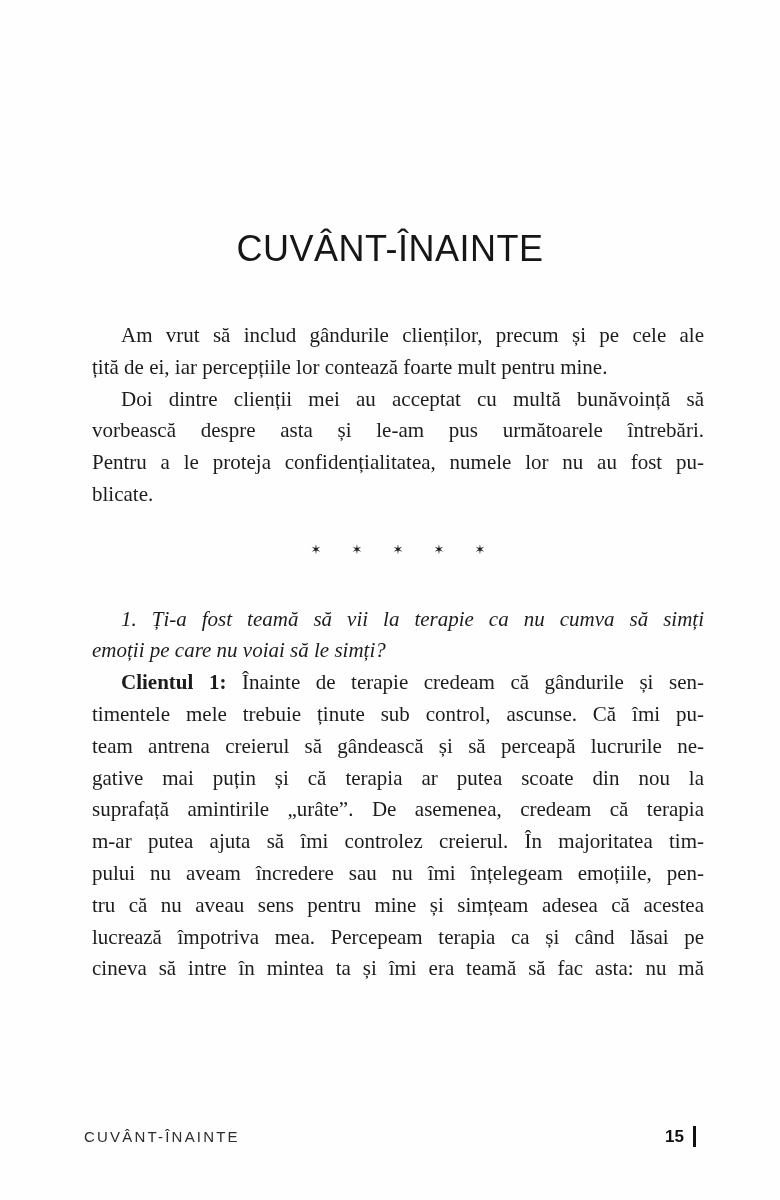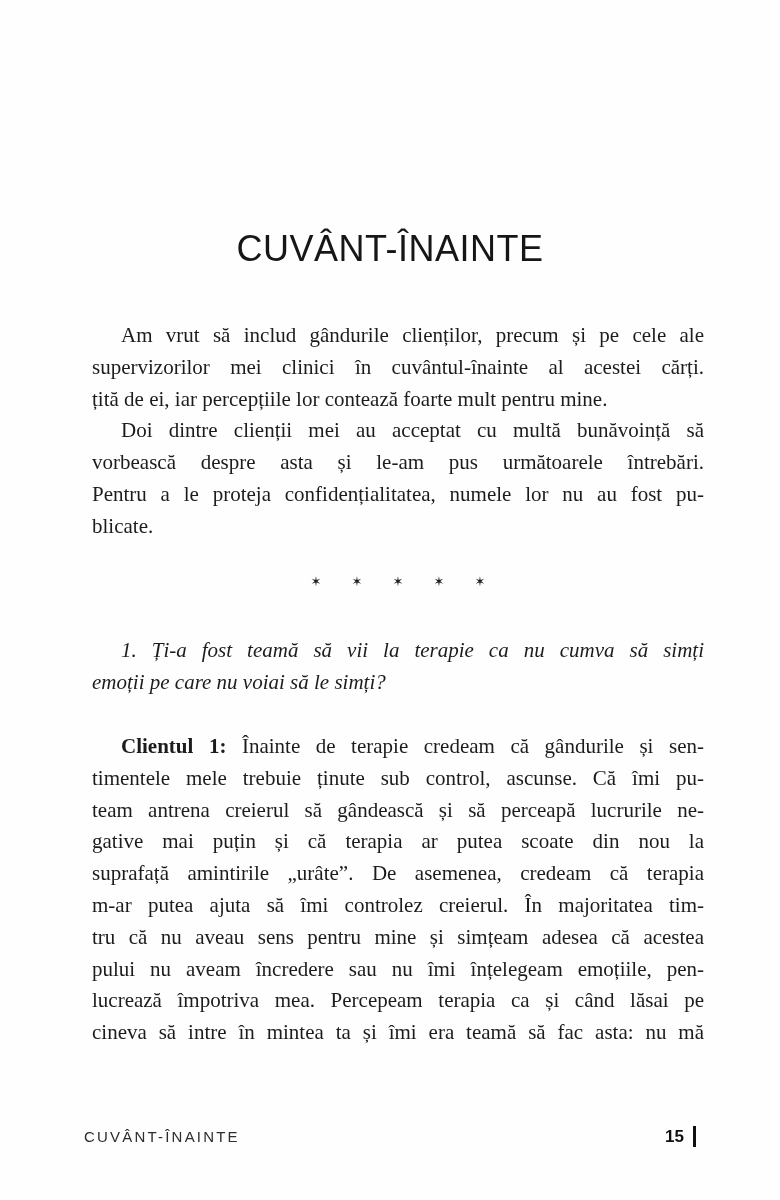--- a/index.html
+++ b/index.html
@@ -55,21 +55,21 @@
     height: 31.8px;
     text-align: center;
     font-family: "DejaVu Sans", sans-serif;
     font-size: 13px;
     letter-spacing: 13px;
     padding-left: 13px;
     color: #1e1e1e;
   }
 
   .question-block { margin-top: 38px; }
-  .client-block { margin-top: 32px; }
+  .client-block { }
 
   .speaker-label { font-weight: bold; }
 
   .footer {
     position: absolute;
     top: 1126px;
     left: 84px;
     width: 612px;
     display: flex;
     justify-content: space-between;
@@ -103,21 +103,20 @@
 <body>
 
 <div class="page">
 
   <h1 class="chapter-title">CUVÂNT-ÎNAINTE</h1>
 
   <div class="text-block">
 
     <div>
       <div class="line indent">Am vrut să includ gândurile clienților, precum și pe cele ale</div>
-      <div class="line">supervizorilor mei clinici în cuvântul-înainte al acestei cărți.</div>
       <div class="line last">țită de ei, iar percepțiile lor contează foarte mult pentru mine.</div>
     </div>
 
     <div>
       <div class="line indent">Doi dintre clienții mei au acceptat cu multă bunăvoință să</div>
       <div class="line">vorbească despre asta și le-am pus următoarele întrebări.</div>
       <div class="line">Pentru a le proteja confidențialitatea, numele lor nu au fost pu-</div>
       <div class="line last">blicate.</div>
     </div>
 
@@ -128,22 +127,22 @@
       <div class="line last italic">emoții pe care nu voiai să le simți?</div>
     </div>
 
     <div class="client-block">
       <div class="line indent"><span class="speaker-label">Clientul 1:</span><span> Înainte de terapie credeam că gândurile și sen-</span></div>
       <div class="line">timentele mele trebuie ținute sub control, ascunse. Că îmi pu-</div>
       <div class="line">team antrena creierul să gândească și să perceapă lucrurile ne-</div>
       <div class="line">gative mai puțin și că terapia ar putea scoate din nou la</div>
       <div class="line">suprafață amintirile „urâte”. De asemenea, credeam că terapia</div>
       <div class="line">m-ar putea ajuta să îmi controlez creierul. În majoritatea tim-</div>
+      <div class="line">pului nu aveam încredere sau nu îmi înțelegeam emoțiile, pen-</div>
       <div class="line">tru că nu aveau sens pentru mine și simțeam adesea că acestea</div>
-      <div class="line">pului nu aveam încredere sau nu îmi înțelegeam emoțiile, pen-</div>
       <div class="line">lucrează împotriva mea. Percepeam terapia ca și când lăsai pe</div>
       <div class="line">cineva să intre în mintea ta și îmi era teamă să fac asta: nu mă</div>
     </div>
 
   </div>
 
   <div class="footer">
     <span class="footer-section">CUVÂNT-ÎNAINTE</span>
     <span class="footer-page">
       <span class="page-number">15</span>

